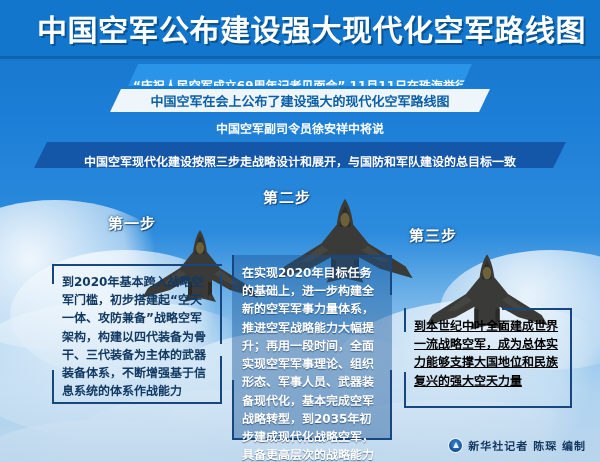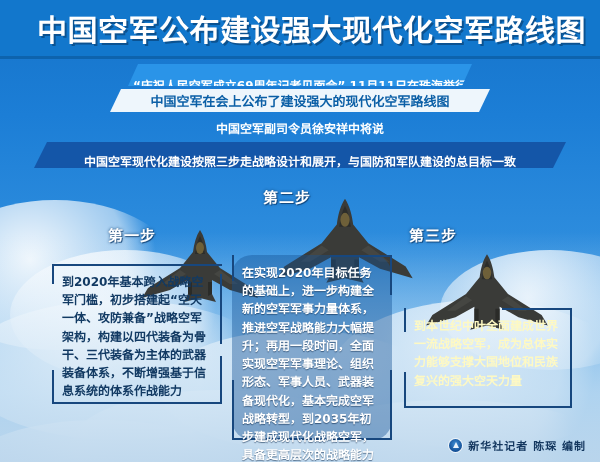--- a/index.html
+++ b/index.html
@@ -73,21 +73,21 @@
     clip-path:polygon(13px 0,532px 0,519px 26px,0 26px);
     color:#ffffff;font-size:12px;font-weight:bold;
   }
 
   
   .step-label{
     position:absolute;color:#ffffff;font-size:15px;font-weight:bold;
     text-shadow:0 0 3px rgba(12,60,110,.9), 1px 1px 0 rgba(12,60,110,.7);
     letter-spacing:1px;
   }
-  .step-1{left:108px;top:224px;}
+  .step-1{left:108px;top:212px;}
   .step-2{left:231px;top:186px;margin-left:32px;}
   .step-3{left:409px;top:224px;}
 
   
   .jet{position:absolute;}
   .jet svg{display:block;}
 
   
   .tbox{
     position:absolute;box-sizing:border-box;
@@ -96,27 +96,26 @@
     position:relative;padding:9px 10px 10px 10px;
     font-size:12px;line-height:1.52;font-weight:bold;
   }
   .box-1{
     left:52px;top:264px;width:170px;height:140px;
   }
   .box-1 .inner{color:#123a63;}
   .box-2{
     left:232px;top:255px;width:160px;height:185px;
     background:rgba(22,83,150,.42);
-    border-radius:20px;
   }
   .box-2 .inner{color:#ffffff;text-shadow:0 1px 1px rgba(10,40,75,.6);}
   .box-3{
     left:404px;top:308px;width:168px;height:100px;
   }
-  .box-3 .inner{color:#fef9c3;}
+  .box-3 .inner{color:#000000;text-decoration:underline;}
 
   .bline{position:absolute;background:#17477e;}
 
   
   .credit{
     position:absolute;right:14px;bottom:9px;
     display:flex;align-items:center;gap:6px;
     color:#14375f;font-size:11px;font-weight:bold;
   }
   .credit .logo{

